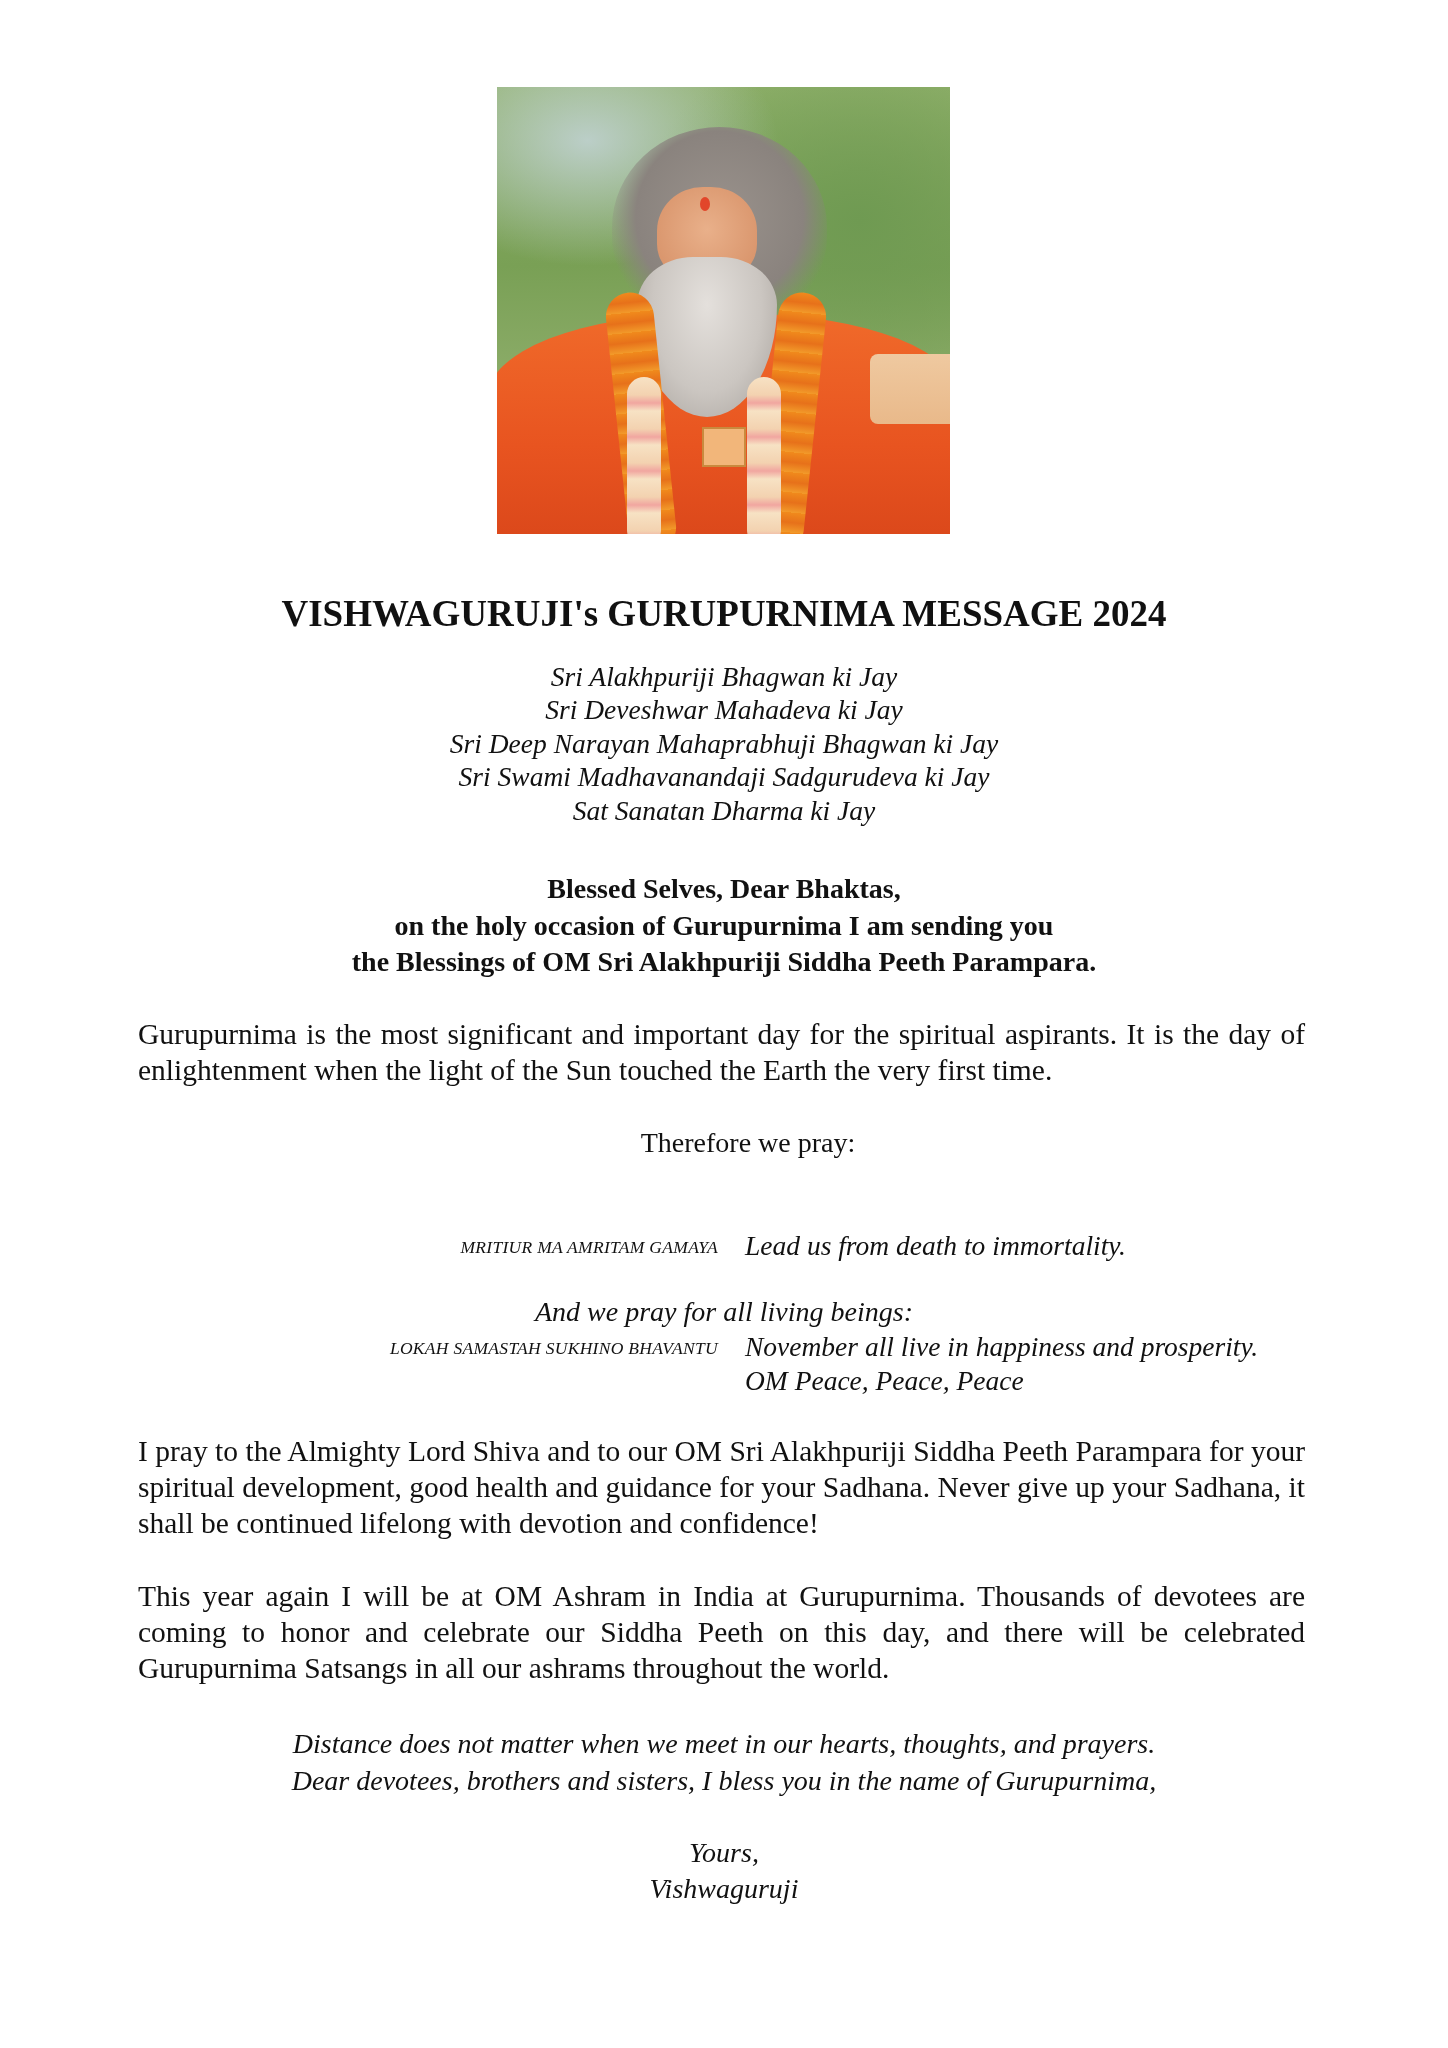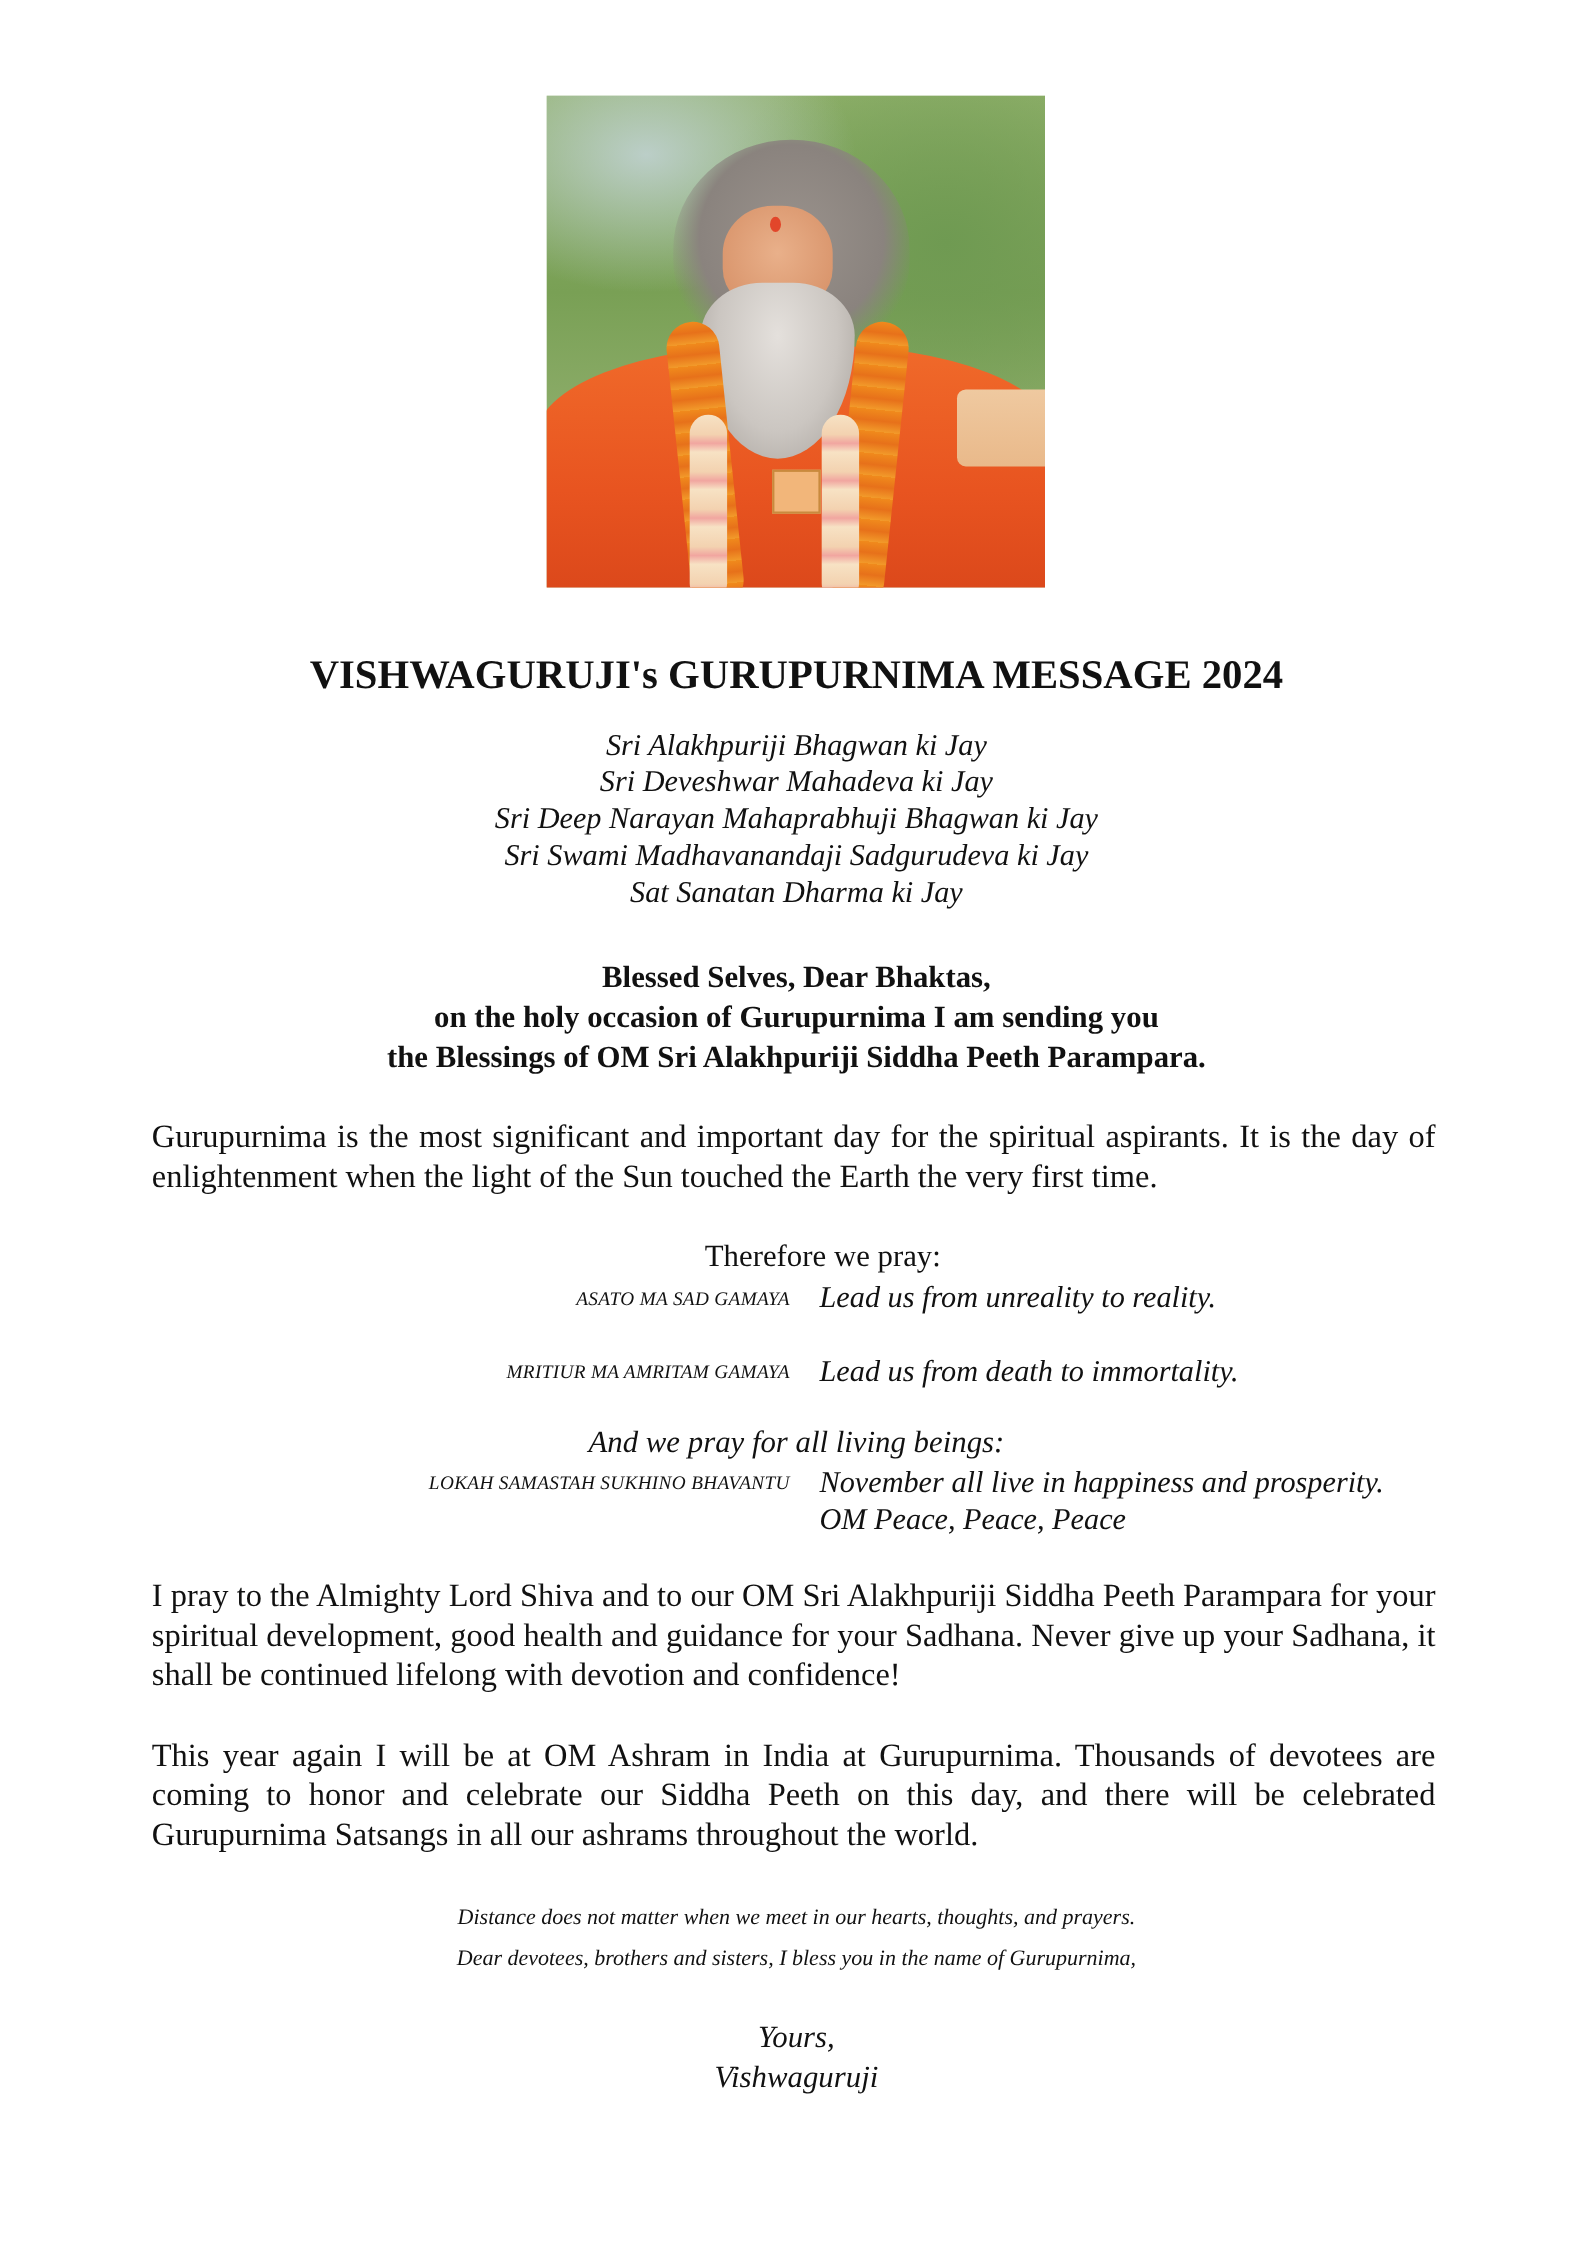--- a/index.html
+++ b/index.html
@@ -187,21 +187,21 @@
   .row-3 { top: 1228px; }
   .row-4 { top: 1329px; }
   .row-5 { top: 1363px; }
 
   .closing {
     position: absolute;
     left: 0; right: 0;
     top: 1725px;
     text-align: center;
     font-style: italic;
-    font-size: 20px;
+    font-size: 28px;
     line-height: 37px;
   }
   .signoff {
     position: absolute;
     left: 0; right: 0;
     top: 1835px;
     text-align: center;
     font-style: italic;
     font-size: 28px;
     line-height: 36px;
@@ -240,24 +240,20 @@
   <div class="greeting">
     <span class="line">Blessed Selves, Dear Bhaktas,</span>
     <span class="line">on the holy occasion of Gurupurnima I am sending you</span>
     <span class="line">the Blessings of OM Sri Alakhpuriji Siddha Peeth Parampara.</span>
   </div>
 
   <p class="para para1" style="margin:0;">Gurupurnima is the most significant and important day for the spiritual aspirants. It is the day of enlightenment when the light of the Sun touched the Earth the very first time.</p>
 
   <div class="center-line pray-intro">Therefore we pray:</div>
 
-  <div class="mantra-row row-1">
-    <span class="sk">ASATO MA SAD GAMAYA</span>
-    <span class="en">Lead us from unreality to reality.</span>
-  </div>
   <div class="mantra-row row-3">
     <span class="sk">MRITIUR MA AMRITAM GAMAYA</span>
     <span class="en">Lead us from death to immortality.</span>
   </div>
 
   <div class="center-line pray-intro2">And we pray for all living beings:</div>
 
   <div class="mantra-row row-4">
     <span class="sk">LOKAH SAMASTAH SUKHINO BHAVANTU</span>
     <span class="en">November all live in happiness and prosperity.</span>

